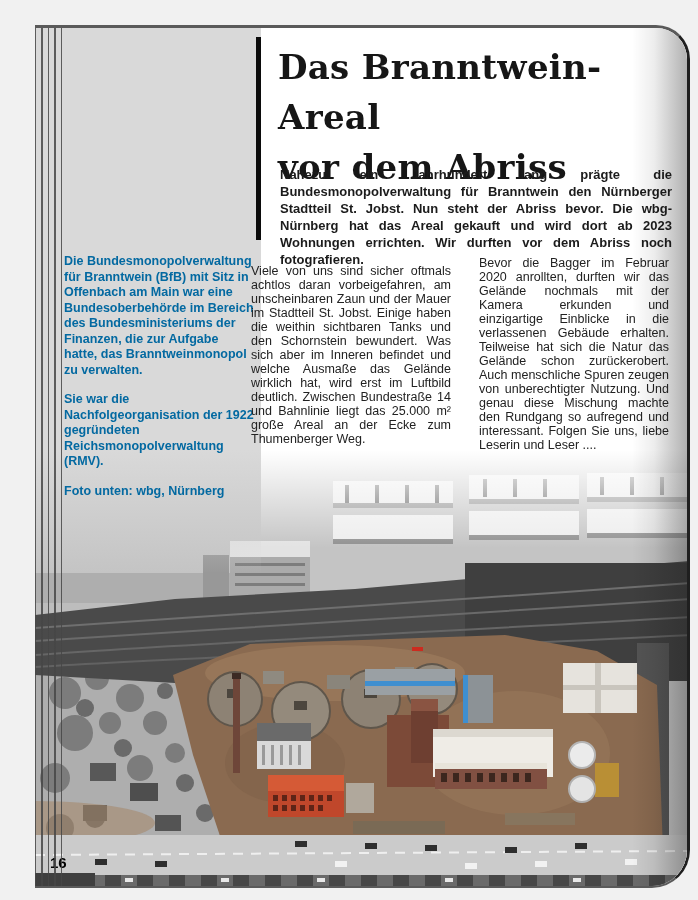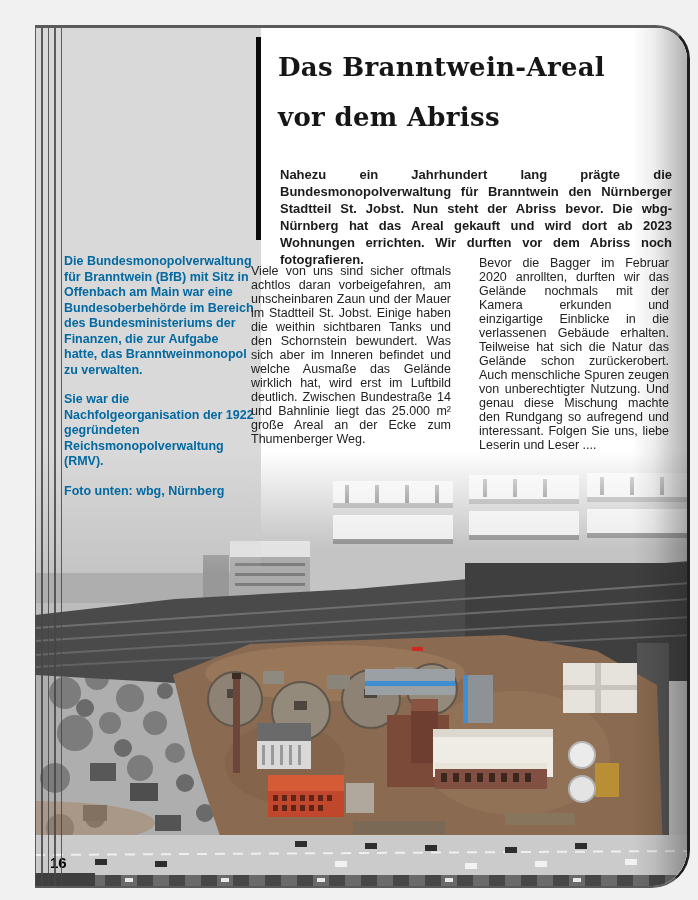--- a/index.html
+++ b/index.html
@@ -36,21 +36,21 @@
     background:linear-gradient(to bottom,#ffffff 22%,rgba(255,255,255,0));
     pointer-events:none;
   }
   .black-rule{
     position:absolute;left:221px;top:9px;width:5px;height:203px;
     background:#0b0b0b;z-index:3;
   }
   .title{
     position:absolute;left:243px;top:14px;width:405px;z-index:3;
     font-family:"DejaVu Serif",serif;font-weight:700;color:#161616;
-    font-size:26px;line-height:50px;letter-spacing:0.3px;
+    font-size:34px;line-height:50px;letter-spacing:0.3px;
   }
   .intro{
     position:absolute;left:245px;top:138px;width:392px;z-index:3;
     font-size:13px;line-height:17px;font-weight:700;color:#1b1b1b;
     text-align:justify;
   }
   .col{
     position:absolute;top:228px;width:200px;z-index:3;
     font-size:12.5px;line-height:14px;color:#222;text-align:justify;
   }

